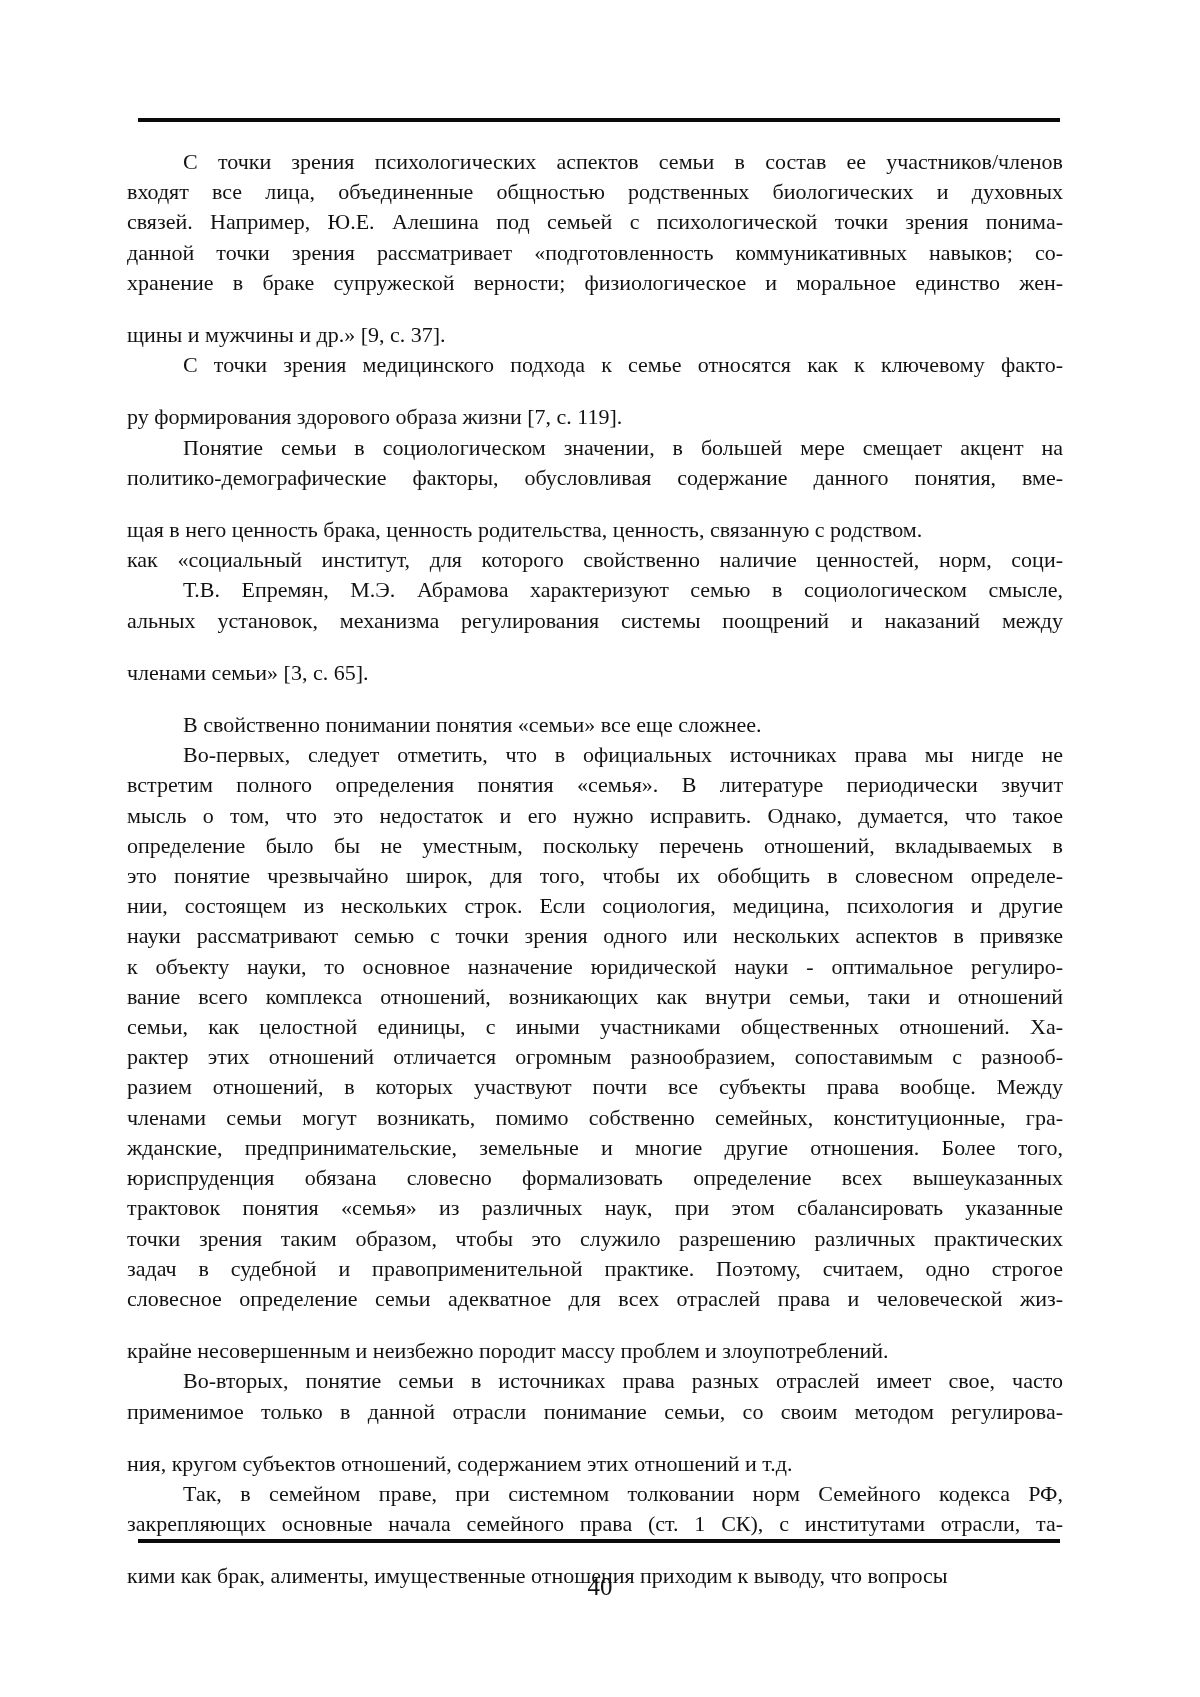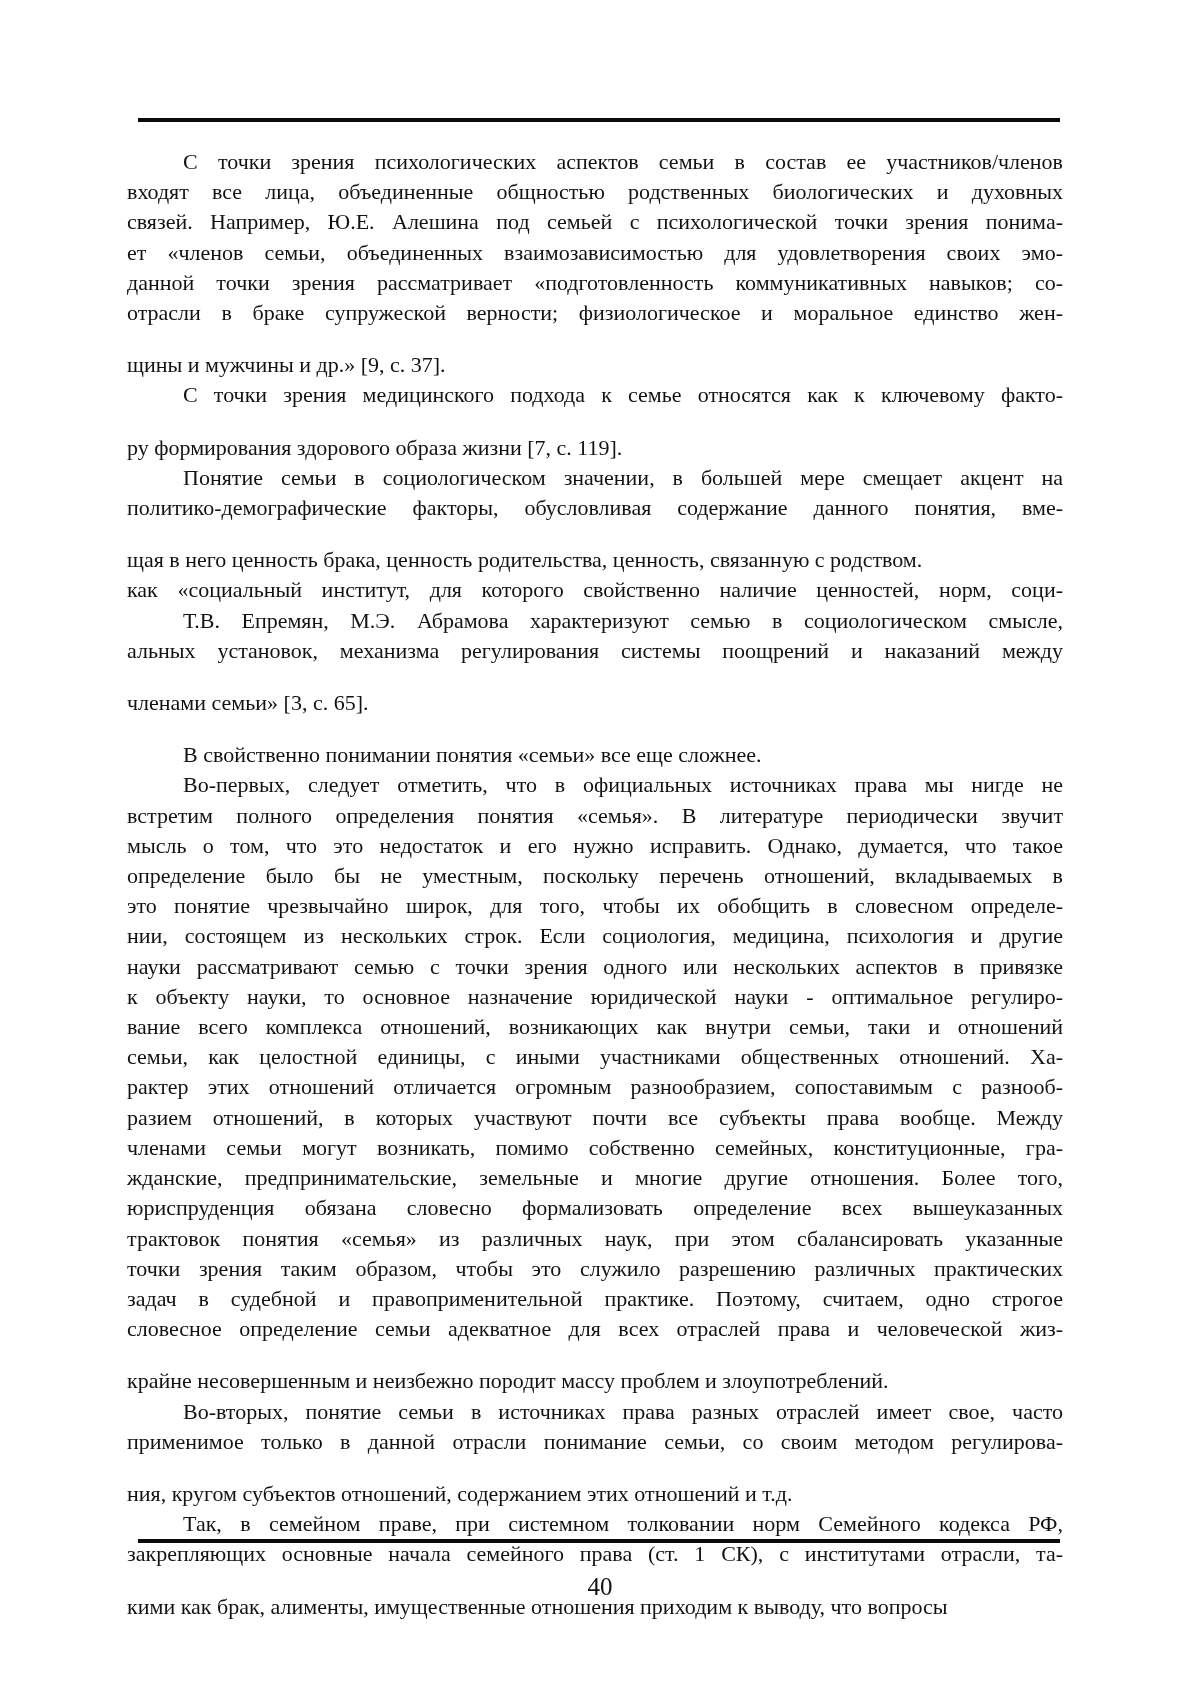--- a/index.html
+++ b/index.html
@@ -57,23 +57,22 @@
 </style>
 </head>
 <body>
 
 <div class="page">
   <div class="rule top"></div>
   <div class="text-block">
       <div class="line first">С точки зрения психологических аспектов семьи в состав ее участников/членов</div>
       <div class="line">входят все лица, объединенные общностью родственных биологических и духовных</div>
       <div class="line">связей. Например, Ю.Е. Алешина под семьей с психологической точки зрения понима-</div>
-      <div class="line">ет «членов семьи, объединенных взаимозависимостью для удовлетворения своих эмо-</div>
       <div class="line">данной точки зрения рассматривает «подготовленность коммуникативных навыков; со-</div>
-      <div class="line">отрасли в браке супружеской верности; физиологическое и моральное единство жен-</div>
+      <div class="line">хранение в браке супружеской верности; физиологическое и моральное единство жен-</div>
       <div class="line last">щины и мужчины и др.» [9, с. 37].</div>
       <div class="line first">С точки зрения медицинского подхода к семье относятся как к ключевому факто-</div>
       <div class="line last">ру формирования здорового образа жизни [7, с. 119].</div>
       <div class="line first">Понятие семьи в социологическом значении, в большей мере смещает акцент на</div>
       <div class="line">политико-демографические факторы, обусловливая содержание данного понятия, вме-</div>
       <div class="line last">щая в него ценность брака, ценность родительства, ценность, связанную с родством.</div>
       <div class="line">как «социальный институт, для которого свойственно наличие ценностей, норм, соци-</div>
       <div class="line first">Т.В. Епремян, М.Э. Абрамова характеризуют семью в социологическом смысле,</div>
       <div class="line">альных установок, механизма регулирования системы поощрений и наказаний между</div>
       <div class="line last">членами семьи» [3, с. 65].</div>

